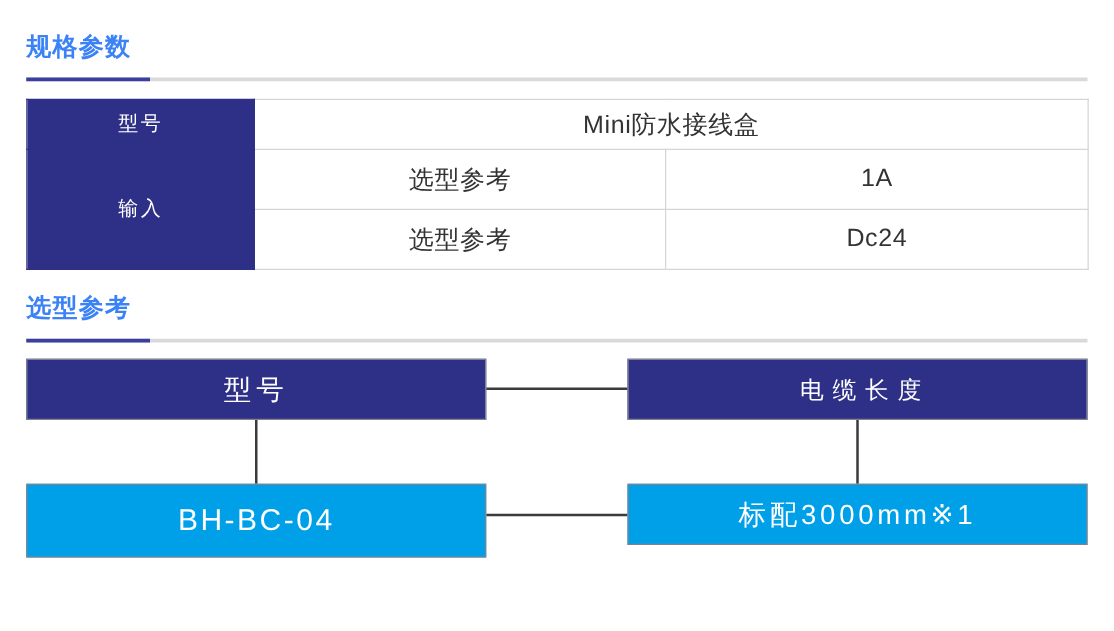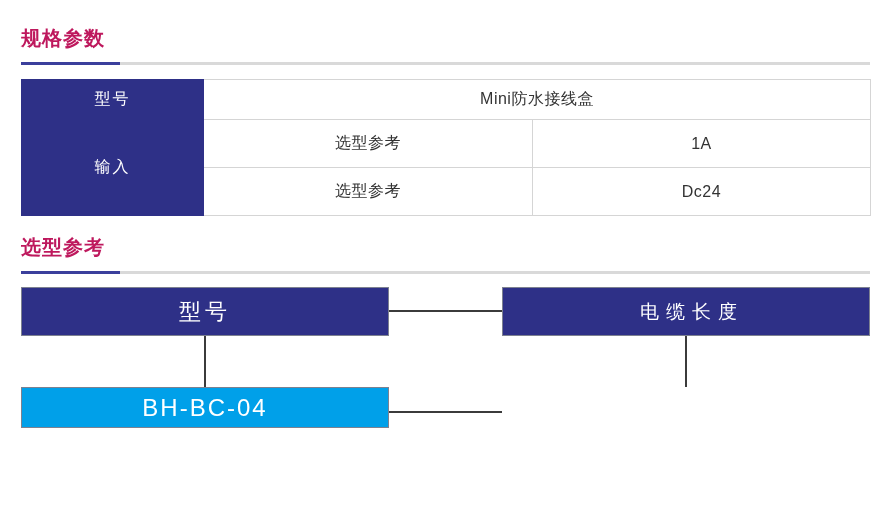--- a/index.html
+++ b/index.html
@@ -22,21 +22,21 @@
     width: 891px;
     height: 505px;
   }
 
   
   .section-title {
     position: absolute;
     left: 21px;
     font-size: 20px;
     font-weight: bold;
-    color: #be185d;
+    color: #3b82f6;
     letter-spacing: 1px;
     line-height: 1;
     white-space: nowrap;
   }
   .divider {
     position: absolute;
     left: 21px;
     width: 849px;
     height: 3px;
     background: #d9d9d9;
@@ -56,21 +56,21 @@
     left: 21px;
     top: 79px;
     width: 849px;
     border-collapse: collapse;
     table-layout: fixed;
   }
   .spec-table td {
     border: 1px solid #d5d5d5;
     text-align: center;
     vertical-align: middle;
-    font-size: 16px;
+    font-size: 20px;
     color: #333333;
     height: 39px;
     padding: 0;
     letter-spacing: 0.5px;
   }
   .spec-table td.hdr {
     background: #2E3087;
     color: #ffffff;
     border-color: #2E3087;
     font-size: 16px;
@@ -97,21 +97,21 @@
     color: #ffffff;
     border: 1px solid #7d8190;
     white-space: nowrap;
     z-index: 2;
   }
   .dbox.navy { background: #2E3087; }
   .dbox.cyan { background: #00A0E9; }
 
   .box-model-head  { left: 21px;  top: 7px;   width: 368px; height: 49px; font-size: 22px; letter-spacing: 4px; }
   .box-cable-head  { left: 502px; top: 7px;   width: 368px; height: 49px; font-size: 19px; letter-spacing: 7px; padding-left: 12px; }
-  .box-model-val   { left: 21px;  top: 107px; width: 368px; height: 41px; font-size: 24px; letter-spacing: 2px; }
+  .box-model-val   { left: 21px;  top: 107px; width: 368px; height: 59px; font-size: 24px; letter-spacing: 2px; }
   .box-cable-val   { left: 502px; top: 107px; width: 368px; height: 49px; font-size: 22px; letter-spacing: 3px; }
 
   .connector {
     position: absolute;
     background: #3b3b3b;
     z-index: 1;
   }
   .conn-h-top    { left: 389px; top: 30px;  width: 113px; height: 2px; }
   .conn-h-bottom { left: 389px; top: 131px; width: 113px; height: 2px; }
   .conn-v-left   { left: 204px; top: 56px;  width: 2px;   height: 51px; }
@@ -157,15 +157,16 @@
     <div class="connector conn-h-bottom"></div>
     <div class="connector conn-v-left"></div>
     <div class="connector conn-v-right"></div>
 
     <div class="dbox navy box-model-head">型号</div>
 
     <div class="dbox navy box-cable-head">电缆长度</div>
 
     <div class="dbox cyan box-model-val">BH-BC-04</div>
 
+    <div class="dbox cyan box-cable-val">标配3000mm※1</div>
   </div>
 
 </div>
 
 </body></html>

